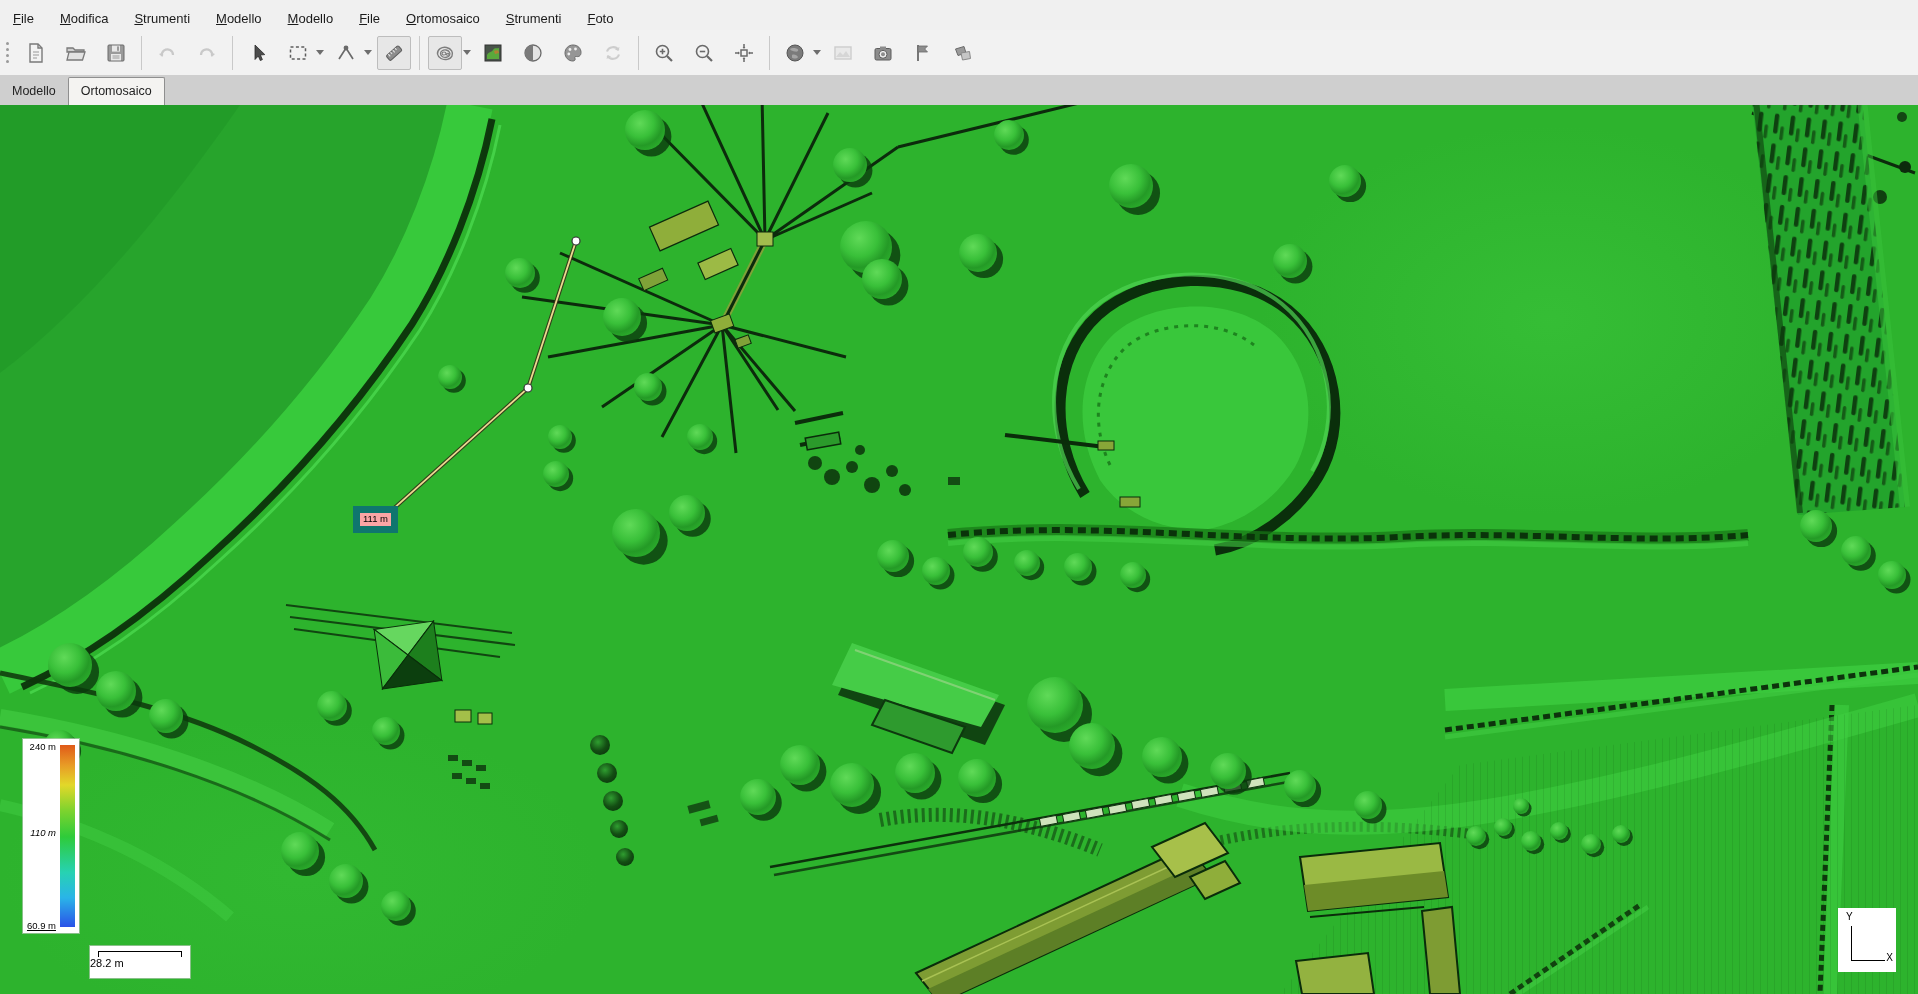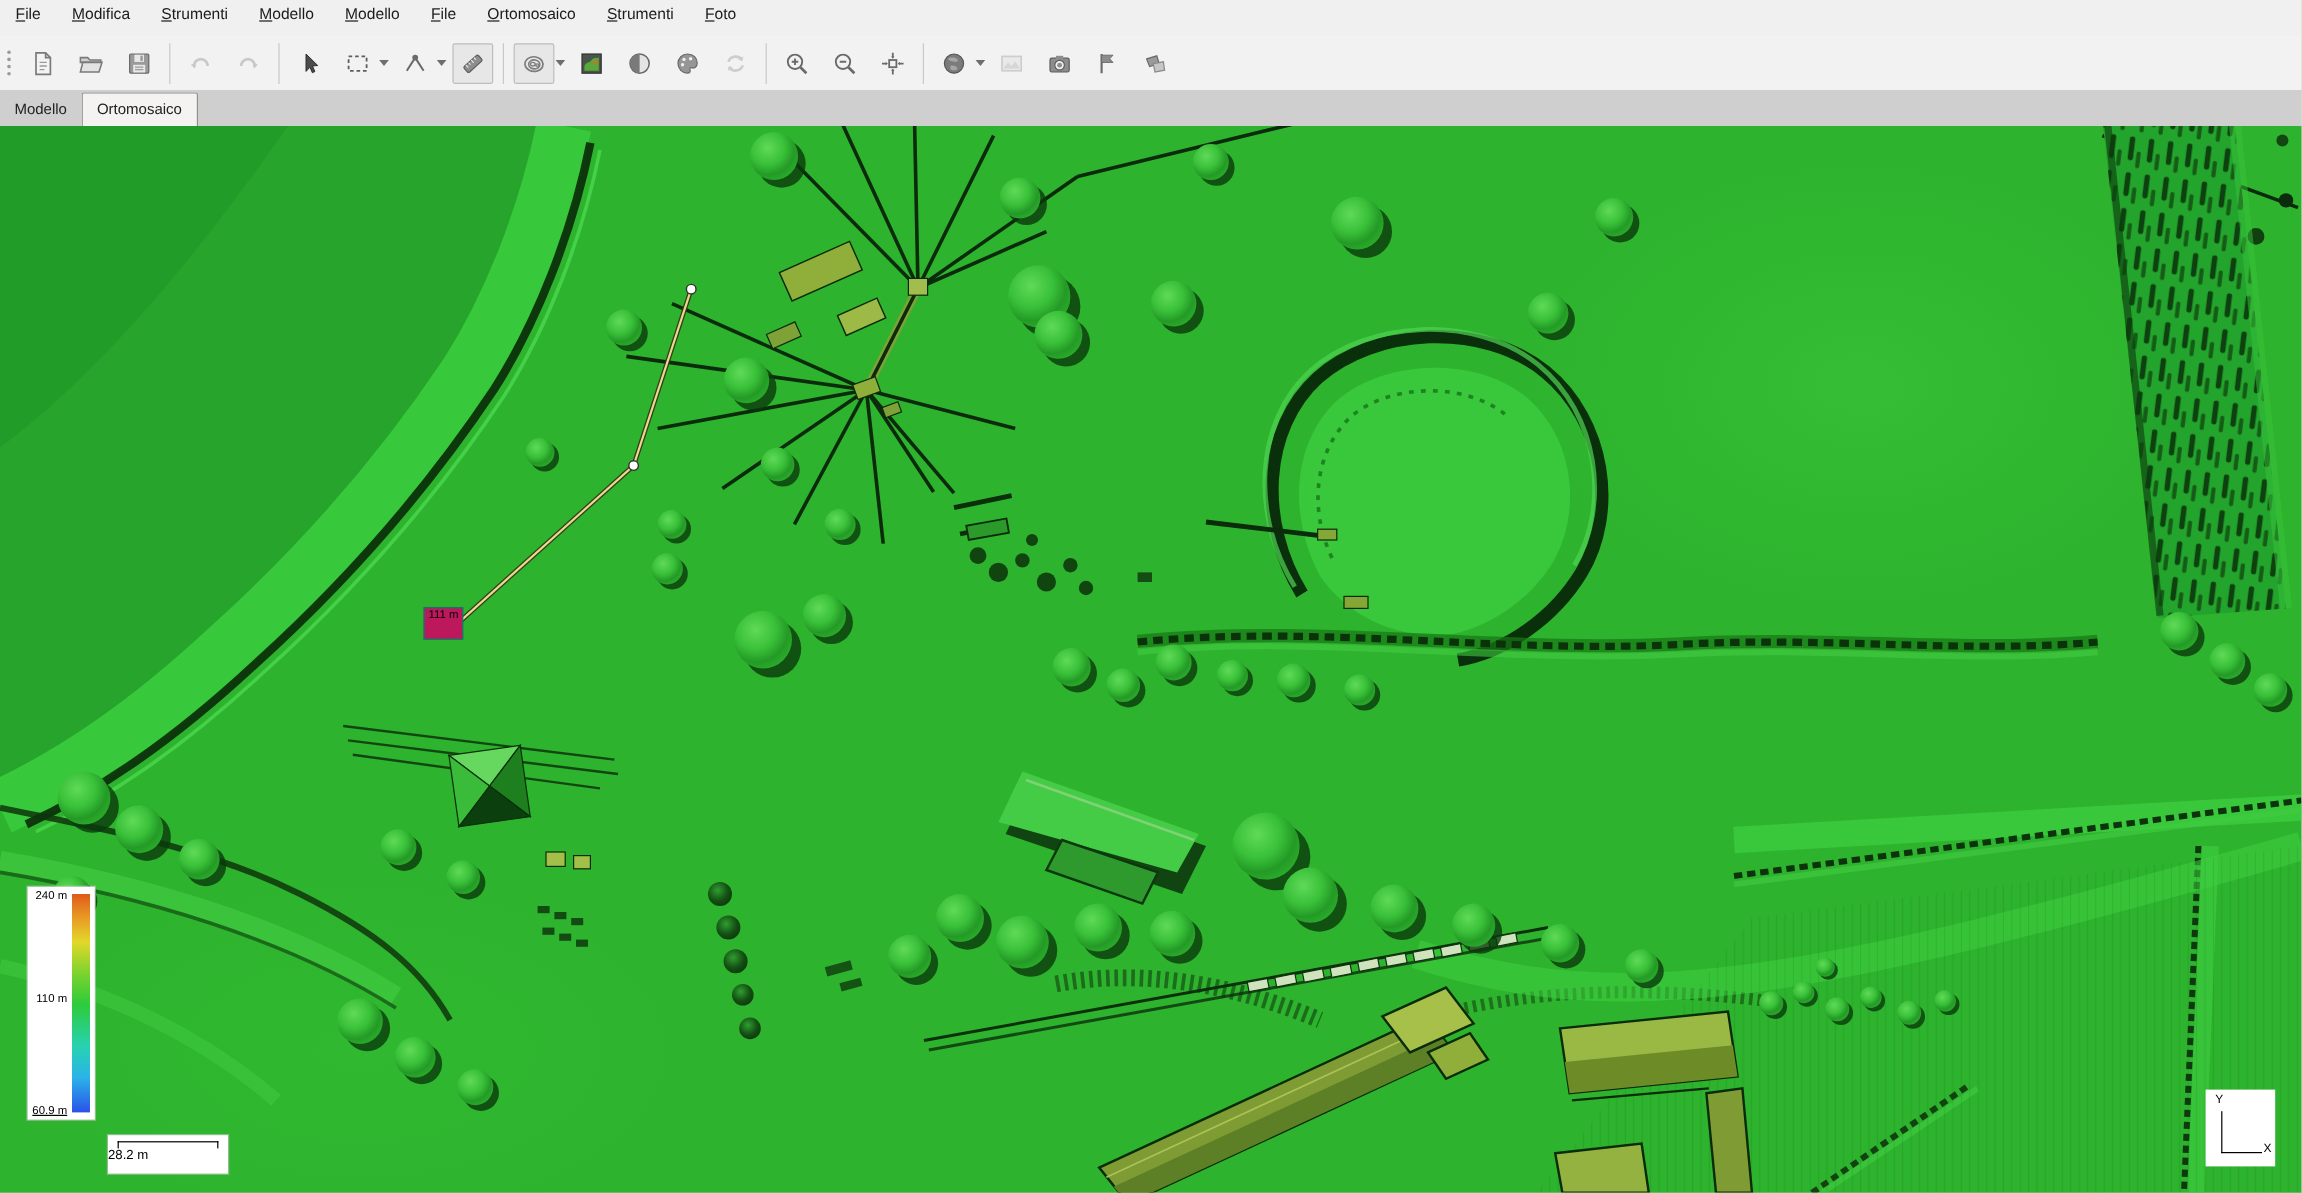--- a/index.html
+++ b/index.html
@@ -1,21 +1,21 @@
 <!DOCTYPE html>
 <html><head>
 <meta charset="utf-8">
 <style>
   html,body{margin:0;padding:0;width:1918px;height:994px;overflow:hidden;
     font-family:"Liberation Sans","DejaVu Sans",sans-serif;background:#f0f0f0;}
   #app{position:relative;width:1918px;height:994px;}
 
   
   #menubar{position:absolute;left:0;top:0;width:100%;height:30px;background:#f0f0f0;
-    display:flex;align-items:flex-start;font-size:13px;color:#1b1b1b;}
+    display:flex;align-items:flex-end;font-size:13px;color:#1b1b1b;}
   .menu-item{padding:4px 10px;margin:0 3px;cursor:default;white-space:nowrap;}
   .menu-item::first-letter{text-decoration:underline;}
 
   
   #toolbar{position:absolute;left:0;top:30px;width:100%;height:45px;background:#f2f2f2;
     border-bottom:1px solid #d6d6d6;display:flex;align-items:center;}
   .grip{display:flex;flex-direction:column;gap:3px;margin:0 7px 0 6px;}
   .grip i{width:3px;height:3px;border-radius:50%;background:#9a9a9a;}
   .tbtn{width:32px;height:32px;display:flex;align-items:center;justify-content:center;
     margin:0 3px;border:1px solid transparent;border-radius:2px;}
@@ -29,29 +29,29 @@
     display:flex;align-items:flex-end;font-size:12.5px;color:#222;}
   .tab{padding:6px 12px 7px 12px;cursor:default;}
   .tab.active{background:#f4f3f1;border:1px solid #8f8f8f;border-bottom:none;
     border-radius:2px 2px 0 0;}
 
   
   #viewport{position:absolute;left:0;top:105px;width:1918px;height:889px;background:#2db32d;overflow:hidden;}
   #demsvg{position:absolute;left:0;top:0;}
 
   
-  .measure-label{position:absolute;left:353px;top:401px;background:#be185d;border:1px solid #0f766e;
-    font-size:9.5px;color:#000;padding:0px 3px 13px 3px;line-height:12px;white-space:nowrap;}
+  .measure-label{position:absolute;left:353px;top:401px;background:#fca5a5;border:7px solid #0f766e;
+    font-size:9.5px;color:#000;padding:0px 3px 1px 3px;line-height:12px;white-space:nowrap;}
   #legend{position:absolute;left:23px;top:634px;width:56px;height:194px;background:#fff;
     box-shadow:0 0 0 1px rgba(200,200,200,.6);}
   #legend .bar{position:absolute;right:4px;top:6px;width:15px;height:182px;
     background:linear-gradient(to top,#2a52e8 0%,#2ab4e8 16%,#27d2b2 30%,#2ecb3a 49.5%,#7ed32e 64%,#e2d829 78%,#e89b26 89%,#e05a19 100%);}
   #legend .lg-label{position:absolute;right:23px;font-size:9.5px;color:#000;white-space:nowrap;}
   #legend .lg-max{top:2px;}
-  #legend .lg-mid{top:88px;}
+  #legend .lg-mid{top:88px;font-style:italic;}
   #legend .lg-min{bottom:2px;text-decoration:underline;}
   #scalebar{position:absolute;left:90px;top:841px;width:100px;height:32px;background:#fff;
     box-shadow:0 0 0 1px rgba(200,200,200,.6);}
   #scalebar .bracket{position:absolute;left:8px;right:8px;top:5px;height:5px;
     border-top:1px solid #000;border-left:1px solid #000;border-right:1px solid #000;}
   #scalebar .sb-label{position:absolute;left:0;right:0;top:11px;font-size:11px;color:#000;}
   #axisbox{position:absolute;left:1838px;top:803px;width:58px;height:64px;background:#fff;}
   #axisbox .ax-y{position:absolute;left:8px;top:3px;font-size:10px;color:#000;}
   #axisbox .ax-x{position:absolute;right:3px;top:44px;font-size:10px;color:#000;}
   #axisbox .ax-lines{position:absolute;left:13px;top:18px;width:33px;height:34px;

